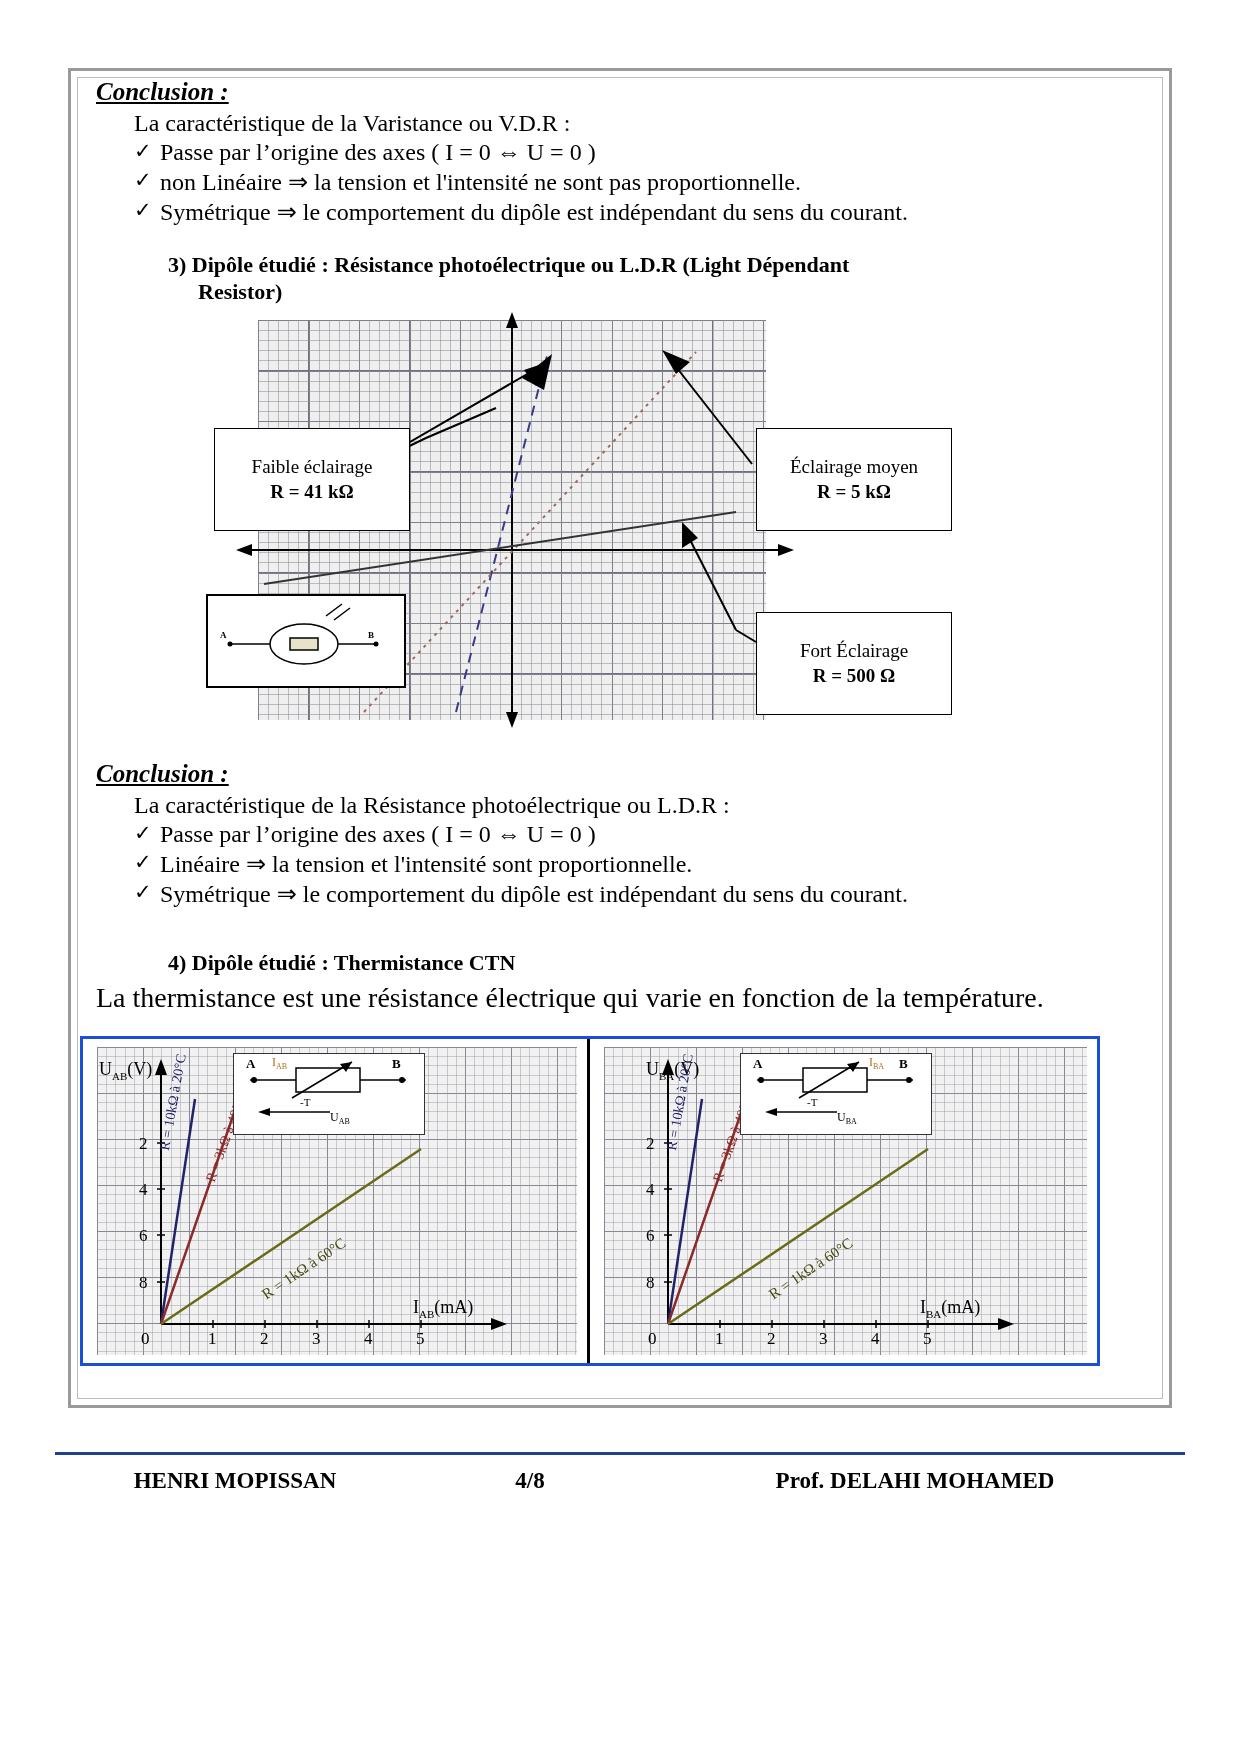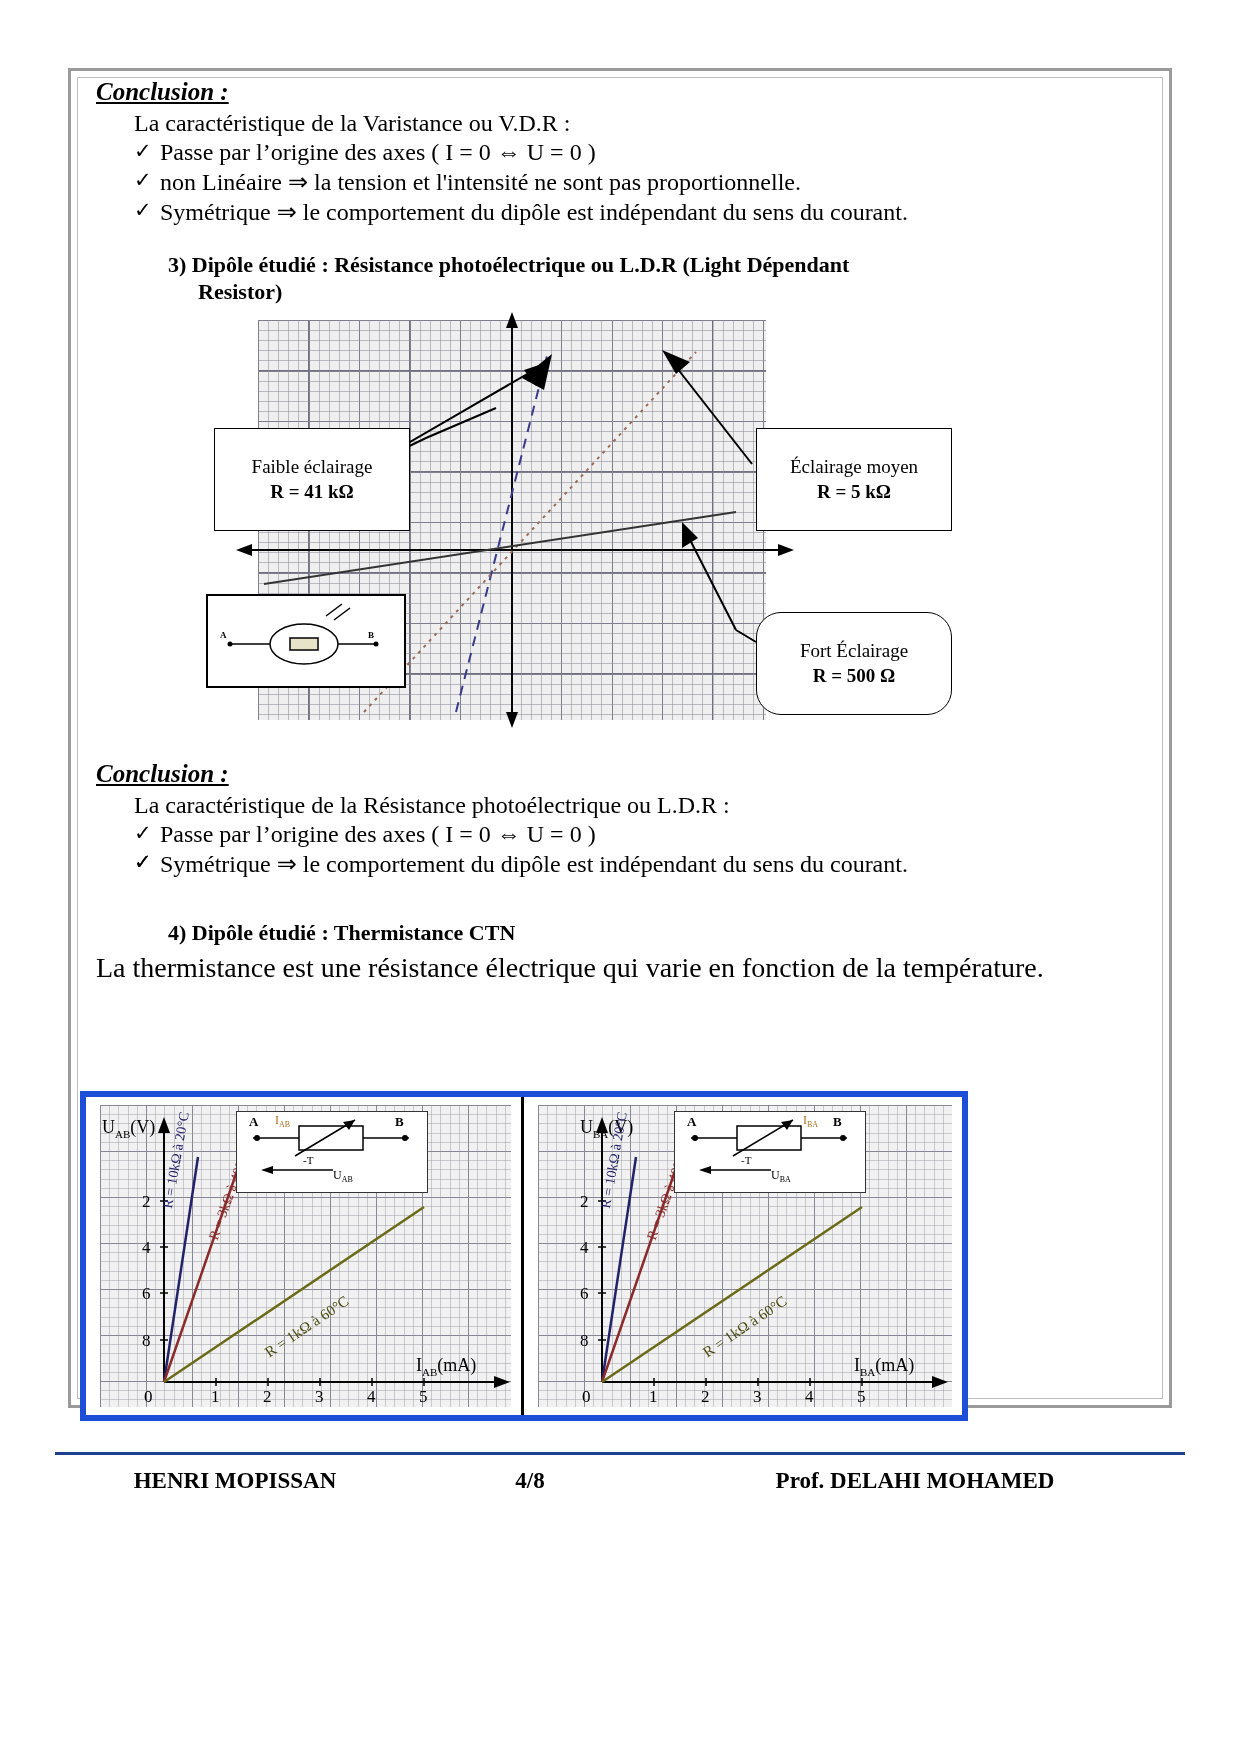--- a/index.html
+++ b/index.html
@@ -122,24 +122,24 @@
   .symbol-box {
     position: absolute;
     border: 2px solid #000;
     background: #fff;
   }
 
   
   .thermo-figure {
     position: absolute;
     left: 80px;
-    top: 1091px;
-    width: 888px;
+    top: 1036px;
+    width: 1020px;
     height: 330px;
-    border: 6px solid #1d4ed8;
+    border: 3px solid #1d4ed8;
     box-sizing: border-box;
     display: flex;
     background: #fff;
   }
   .thermo-half {
     position: relative;
     flex: 1 1 50%;
     box-sizing: border-box;
     overflow: hidden;
   }
@@ -258,21 +258,21 @@
     <div class="callout" style="left:118px; top:116px; width:170px;">
       <div>Faible éclairage</div>
       <b>R = 41 kΩ</b>
     </div>
 
     <div class="callout" style="left:660px; top:116px; width:170px;">
       <div>Éclairage moyen</div>
       <b>R = 5 kΩ</b>
     </div>
 
-    <div class="callout" style="left:660px; top:300px; width:170px;border-radius:25px;">
+    <div class="callout" style="left:660px; top:300px; width:170px;">
       <div>Fort Éclairage</div>
       <b>R = 500 Ω</b>
     </div>
 
     <div class="symbol-box" style="left:110px; top:282px; width:196px; height:90px;">
       <svg width="192" height="86">
         <line x1="20" y1="48" x2="62" y2="48" stroke="#000" stroke-width="1.5"></line>
         <line x1="130" y1="48" x2="170" y2="48" stroke="#000" stroke-width="1.5"></line>
         <circle cx="22" cy="48" r="2.5" fill="#000"></circle>
         <circle cx="168" cy="48" r="2.5" fill="#000"></circle>
@@ -289,20 +289,21 @@
   <div style="margin-top:18px;">
     <div class="conclusion-title">Conclusion :</div>
     <div class="lead-line">La caractéristique de la Résistance photoélectrique ou L.D.R :</div>
     <ul class="bullets">
       <li>
         <span class="check">✓</span>
         <span>Passe par l’origine des axes    ( I = 0 ⇔ U = 0 )</span>
       </li>
       <li>
         <span class="check">✓</span>
+        <span>Linéaire ⇒ la tension et l'intensité sont proportionnelle.</span>
       </li>
       <li>
         <span class="check">✓</span>
         <span>Symétrique ⇒ le comportement du dipôle est indépendant du sens du courant.</span>
       </li>
     </ul>
   </div>
 
   <div class="heading-num" style="margin-top:42px;">
     <span>4)</span>

